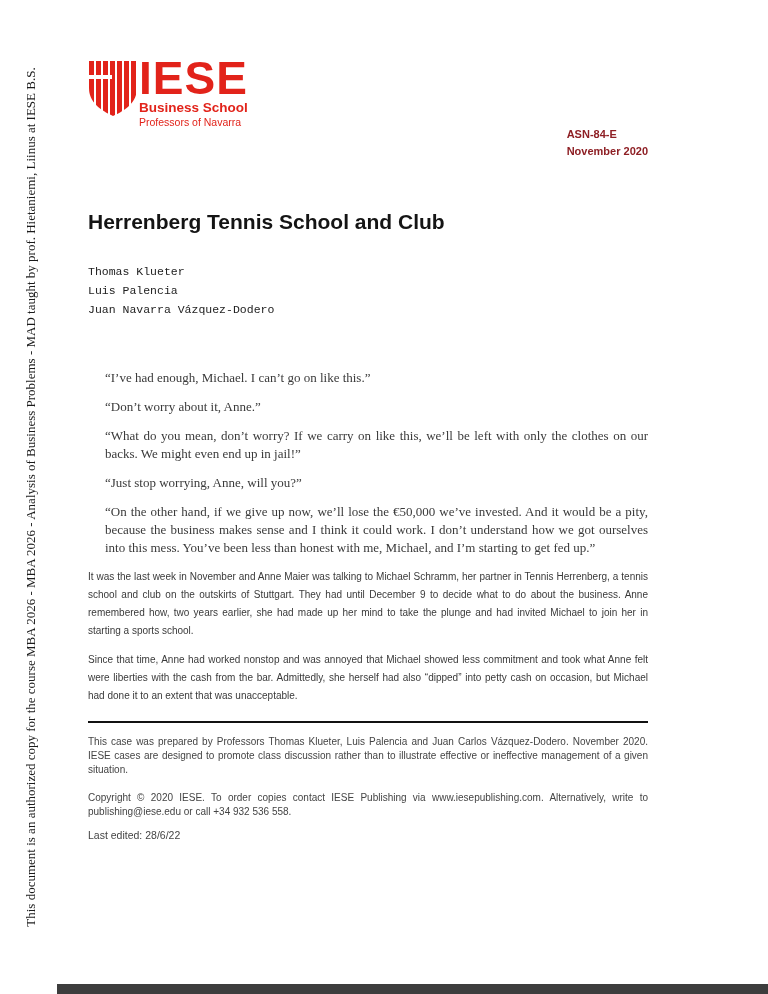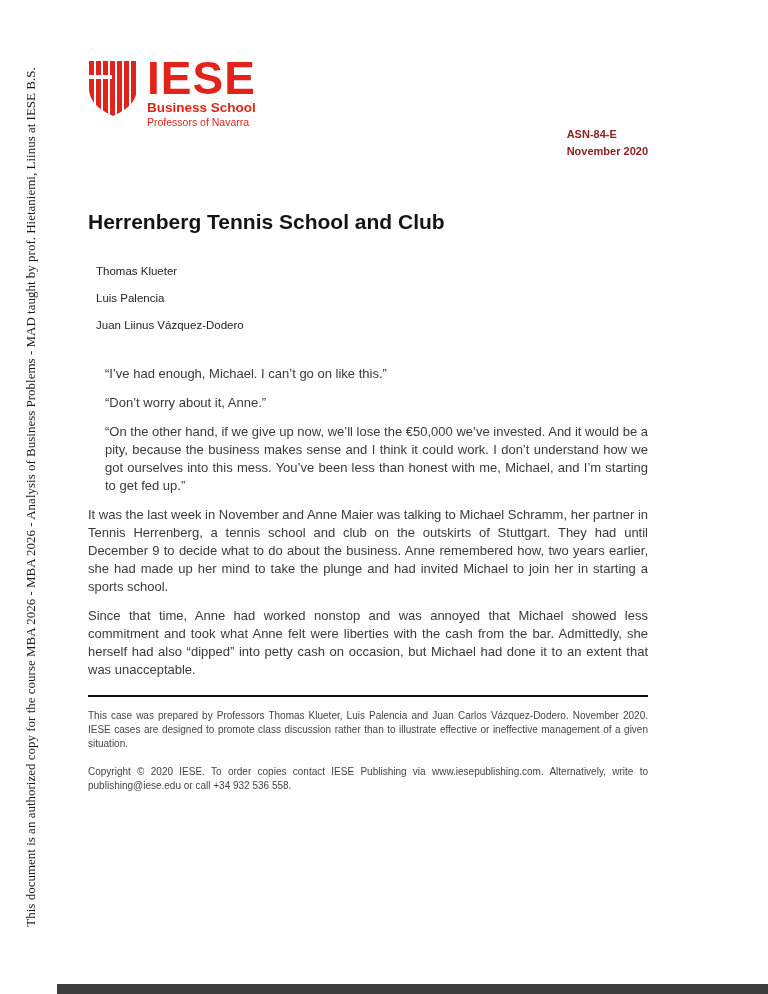--- a/index.html
+++ b/index.html
@@ -9,38 +9,38 @@
   }
   
   .sidebar{
     position:absolute;top:50%;left:31px;width:920px;
     transform:translate(-50%,-50%) rotate(-90deg);
     font-family:"Liberation Serif",serif;font-size:13px;color:#1b1b1b;
     text-align:center;white-space:nowrap;
   }
   .content{width:560px;margin:0 120px 0 88px;padding-top:60px;}
   .logo-row{display:flex;justify-content:space-between;align-items:flex-start;height:84px;}
-  .logo{display:flex;gap:9px;}
+  .logo{display:flex;gap:1px;}
   .shield svg{display:block;}
   .logo-text{display:flex;flex-direction:column;}
   .logo-name{
     font-size:46px;line-height:40px;font-weight:bold;color:#E2231A;
     letter-spacing:1px;margin-top:-2px;
   }
   .logo-school{font-size:13.5px;font-weight:bold;color:#E2231A;line-height:16px;margin-top:2px;}
   .logo-univ{font-size:10.5px;color:#E2231A;line-height:13px;}
   .ref{text-align:left;align-self:flex-end;margin-bottom:-16px;}
   .ref-code,.ref-date{font-size:11px;font-weight:bold;color:#8E1F24;line-height:17px;}
   .title{font-size:21px;font-weight:bold;color:#141414;margin:64px 0 0 0;line-height:28px;}
   .authors{margin-top:26px;}
-  .authors p{margin:8px;font-size:11.5px;line-height:19px;color:#222;}
-  .dialogue{margin-top:30px;margin-left:17px;}
+  .authors p{margin:0;font-size:11.5px;line-height:19px;color:#222;font-family:Liberation Mono, monospace;}
+  .dialogue{margin-top:50px;margin-left:17px;font-family:Liberation Serif, serif;}
   .dialogue p{margin:0 0 11px 0;font-size:13px;line-height:18px;text-align:justify;color:#3a3a3a;}
   .bodytext{margin-top:10px;}
-  .bodytext p{margin:0 0 11px 0;font-size:13px;line-height:18px;text-align:justify;color:#3a3a3a;}
+  .bodytext p{margin:0 0 11px 0;font-size:10px;line-height:18px;text-align:justify;color:#3a3a3a;}
   .divider{border:none;border-top:2.2px solid #111;margin:16px 0 0 0;width:560px;}
   .footnotes{margin-top:12px;}
   .footnotes p{margin:0;font-size:10px;line-height:14px;text-align:justify;color:#444;}
   .footnotes p + p{margin-top:14px;}
   .footnotes p.fn-tight{margin-top:4px;}
   .last-edited{margin:10px 0 0 0;font-size:10.5px;color:#444;}
   .bottom-bar{position:absolute;left:57px;right:0;bottom:0;height:10px;background:#3d3d3d;}
 </style>
 </head>
 <body>
@@ -82,39 +82,42 @@
         <div class="ref-code">ASN-84-E</div>
         <div class="ref-date">November 2020</div>
       </div>
     </div>
 
     <h1 class="title">Herrenberg Tennis School and Club</h1>
 
     <div class="authors">
       <p>Thomas Klueter</p>
       <p>Luis Palencia</p>
-      <p>Juan Liinus Vázquez-Dodero</p>
+      <p>Juan Navarra Vázquez-Dodero</p>
     </div>
 
     <div class="dialogue">
       <p>“I’ve had enough, Michael. I can’t go on like this.”</p>
       <p>“Don’t worry about it, Anne.”</p>
+      <p>“What do you mean, don’t worry? If we carry on like this, we’ll be left with only the clothes on our backs. We might even end up in jail!”</p>
+      <p>“Just stop worrying, Anne, will you?”</p>
       <p>“On the other hand, if we give up now, we’ll lose the €50,000 we’ve invested. And it would be a pity, because the business makes sense and I think it could work. I don’t understand how we got ourselves into this mess. You’ve been less than honest with me, Michael, and I’m starting to get fed up.”</p>
     </div>
 
     <div class="bodytext">
       <p>It was the last week in November and Anne Maier was talking to Michael Schramm, her partner in Tennis Herrenberg, a tennis school and club on the outskirts of Stuttgart. They had until December 9 to decide what to do about the business. Anne remembered how, two years earlier, she had made up her mind to take the plunge and had invited Michael to join her in starting a sports school.</p>
       <p>Since that time, Anne had worked nonstop and was annoyed that Michael showed less commitment and took what Anne felt were liberties with the cash from the bar. Admittedly, she herself had also “dipped” into petty cash on occasion, but Michael had done it to an extent that was unacceptable.</p>
     </div>
 
     <hr class="divider">
 
     <div class="footnotes">
       <p>This case was prepared by Professors Thomas Klueter, Luis Palencia and Juan Carlos Vázquez-Dodero. November 2020. IESE cases are designed to promote class discussion rather than to illustrate effective or ineffective management of a given situation.</p>
       <p>Copyright © 2020 IESE. To order copies contact IESE Publishing via www.iesepublishing.com. Alternatively, write to publishing@iese.edu or call +34 932 536 558.</p>
     </div>
 
+    <p class="last-edited">Last edited: 28/6/22</p>
 
   </div>
 
   <div class="bottom-bar"></div>
 
 </div>
 
 </body></html>

